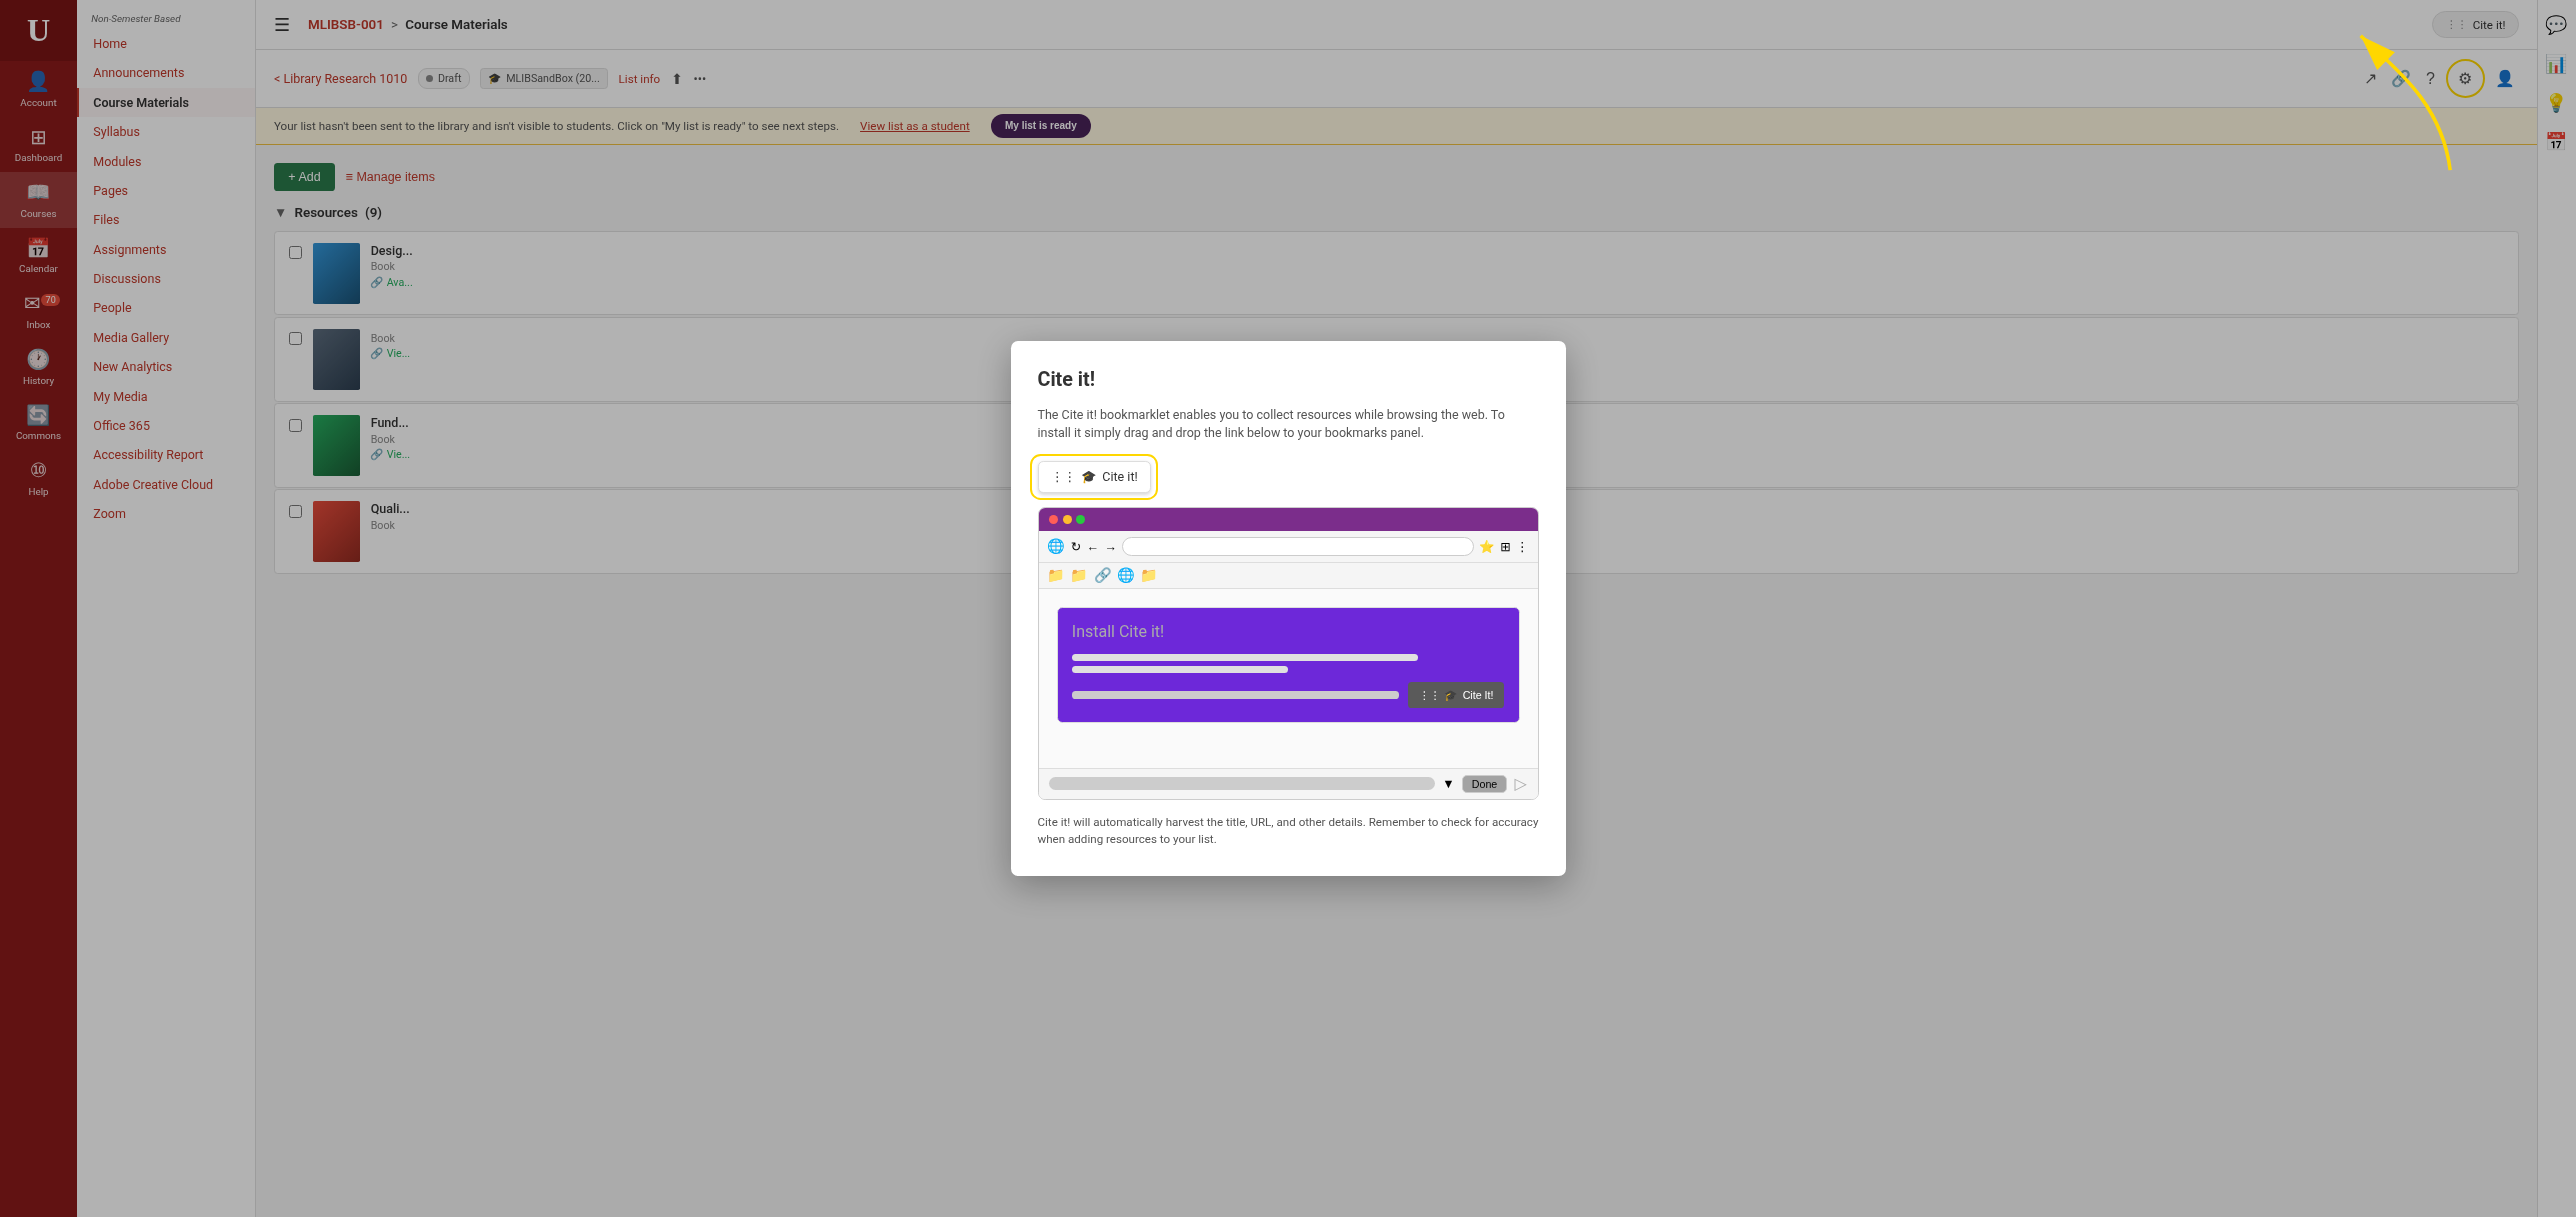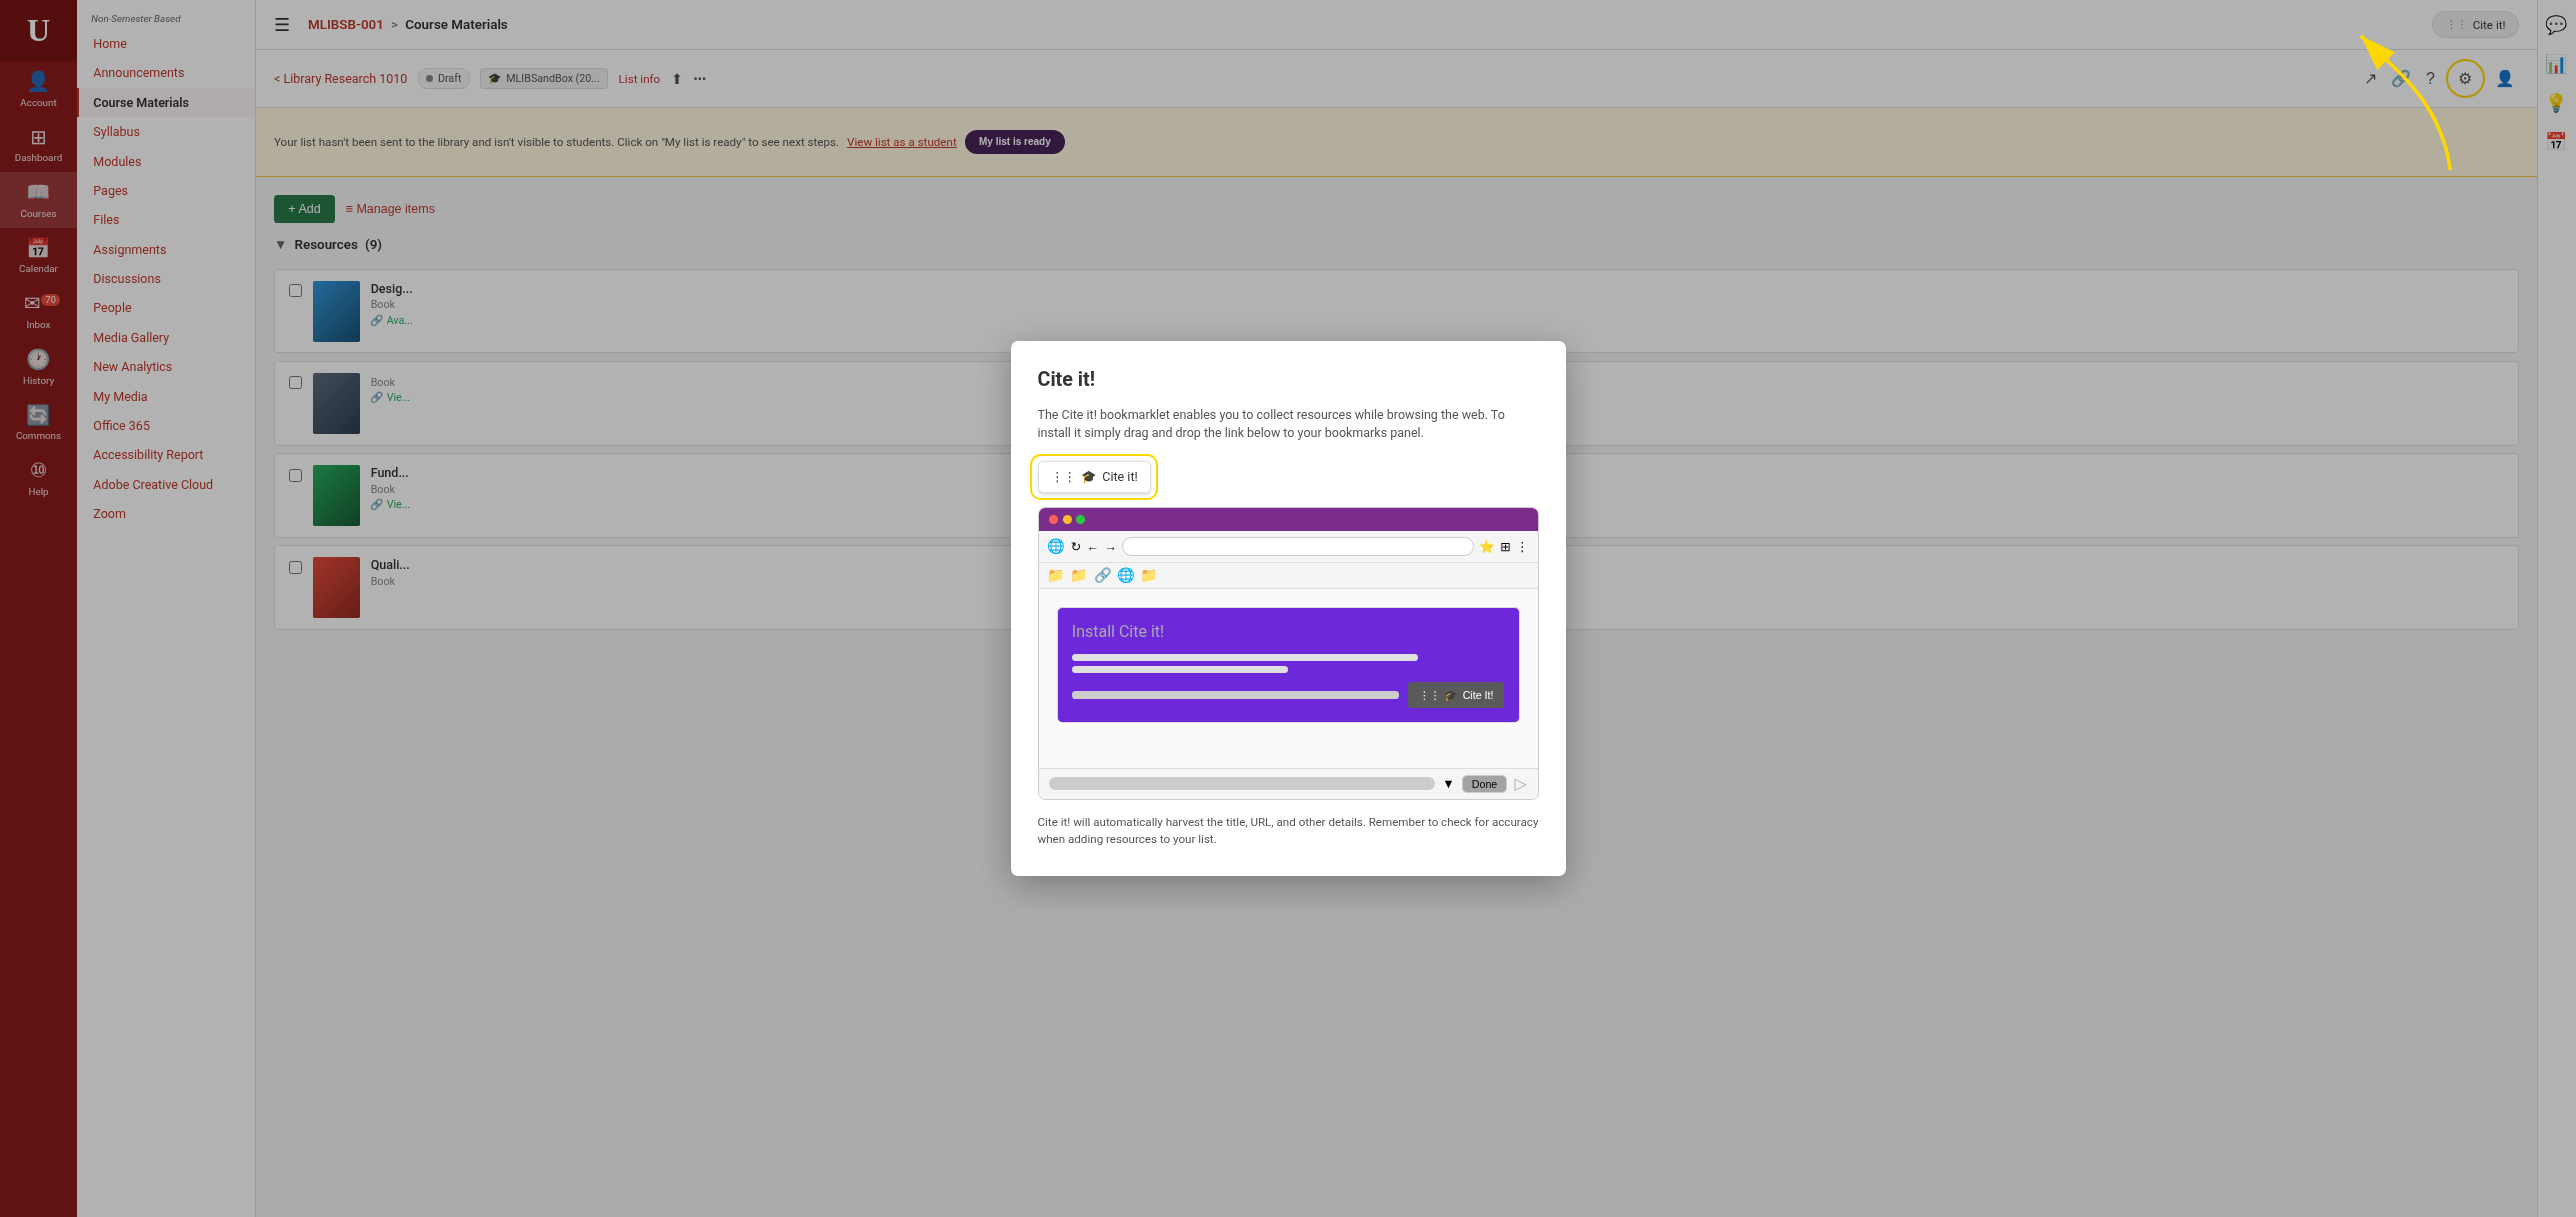--- a/index.html
+++ b/index.html
@@ -174,26 +174,26 @@
       border: 2.7px solid #FFD700;
       border-radius: 50%;
       display: flex; align-items: center; justify-content: center;
       cursor: pointer;
     }
 
     
     .banner {
       background: #fff8e1;
       border-bottom: 0.9px solid #f0c040;
-      padding: 22px 18px;
+      padding: 6px 18px;
       font-size: 11.6px;
       color: #555;
       display: flex;
       align-items: center;
-      gap: 8px;
+      gap: 21px;
     }
     .view-student-btn { color: #c0392b; cursor: pointer; text-decoration: underline; font-size: 11.6px; }
     .my-list-ready-btn {
       background: #4a235a;
       color: white;
       border: none;
       border-radius: 18px;
       padding: 6.3px 14.3px;
       font-size: 10px;
       cursor: pointer;
@@ -225,21 +225,20 @@
     
     .resource-list { display: flex; flex-direction: column; gap: 1.8px; }
     .resource-item {
       background: white;
       border: 0.9px solid #e0e0e0;
       border-radius: 3.6px;
       padding: 10.7px 14.3px;
       display: flex;
       align-items: flex-start;
       gap: 10.7px;
-      margin-top: 6px;
     }
     .resource-checkbox { margin-top: 3.6px; }
     .resource-thumb {
       width: 47px; height: 61px;
       background: #ddd;
       flex-shrink: 0;
       border-radius: 1.8px;
       overflow: hidden;
       display: flex; align-items: center; justify-content: center;
     }

